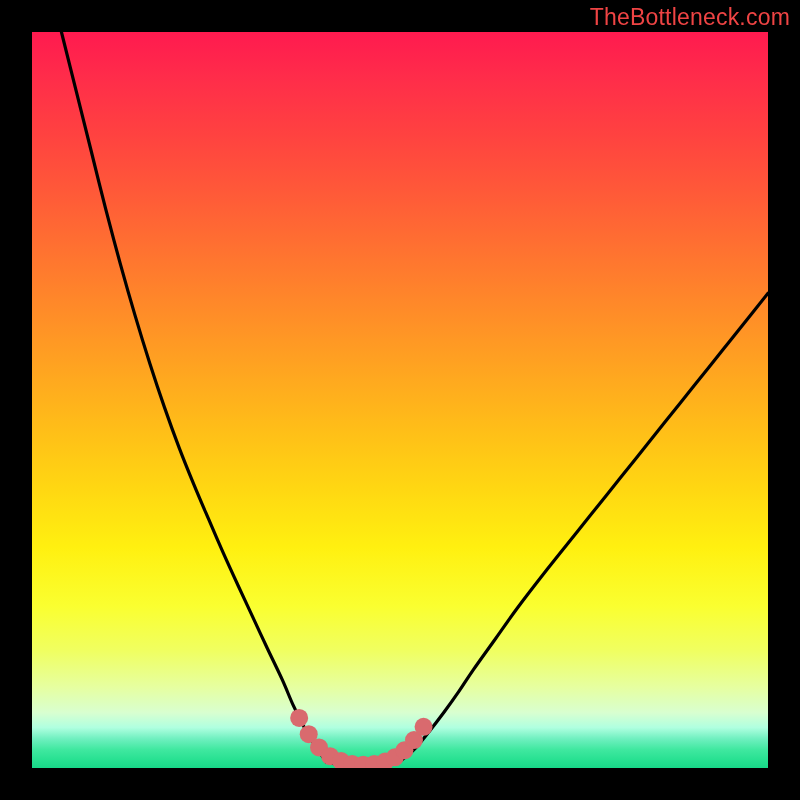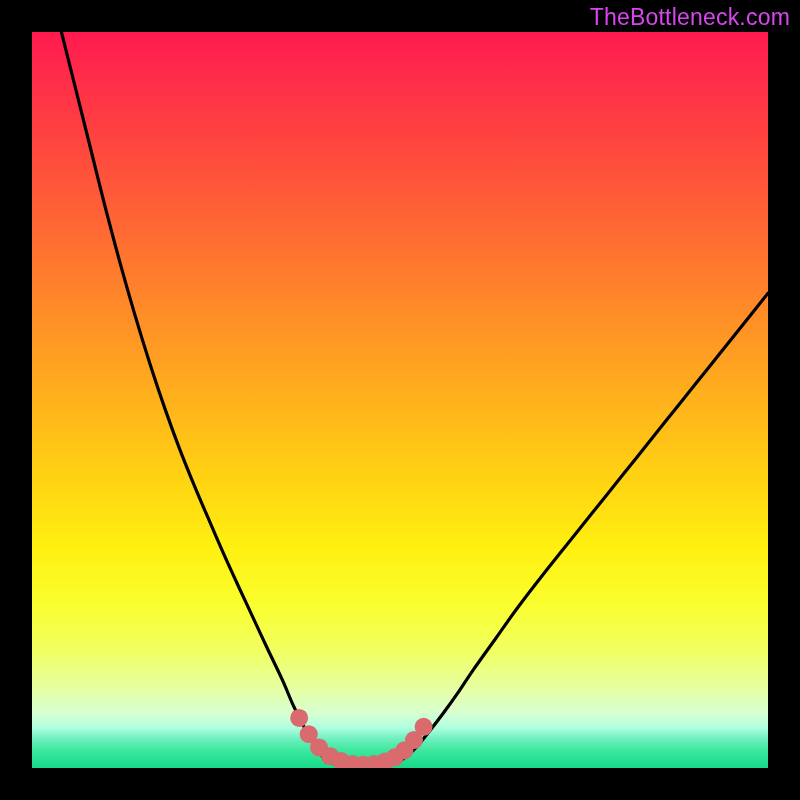--- a/index.html
+++ b/index.html
@@ -52,21 +52,21 @@
     );
   }
   .svg-layer {
     position: absolute;
     inset: 0;
   }
   .watermark {
     position: absolute;
     top: 4px;
     right: 10px;
-    color: #d946ef;
+    color: #ef4444;
     font-size: 23px;
     letter-spacing: 0.2px;
     user-select: none;
   }
 </style>
 </head>
 <body>
 
 <div class="outer">
 

